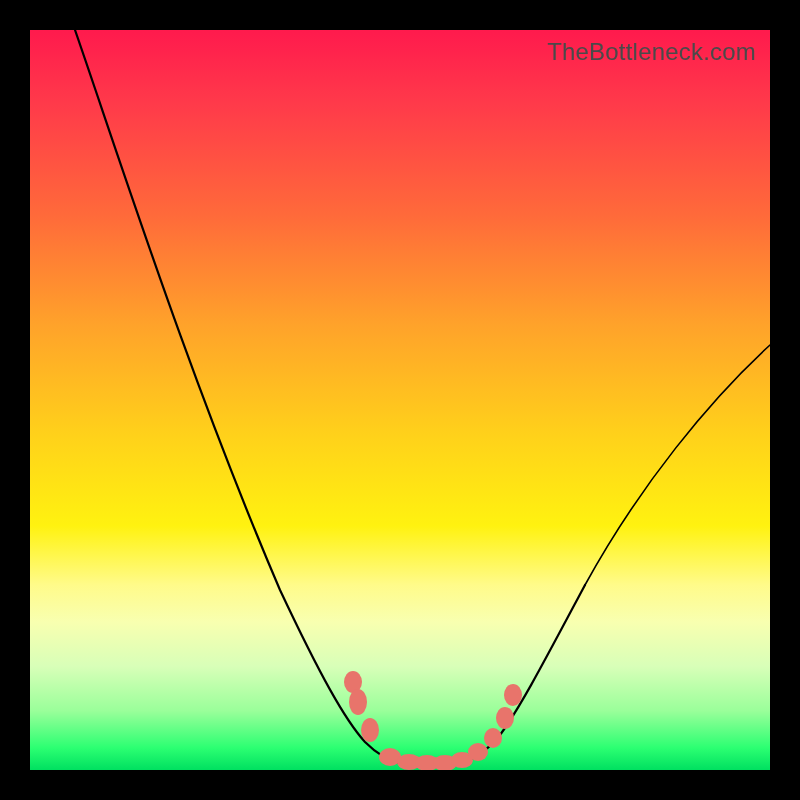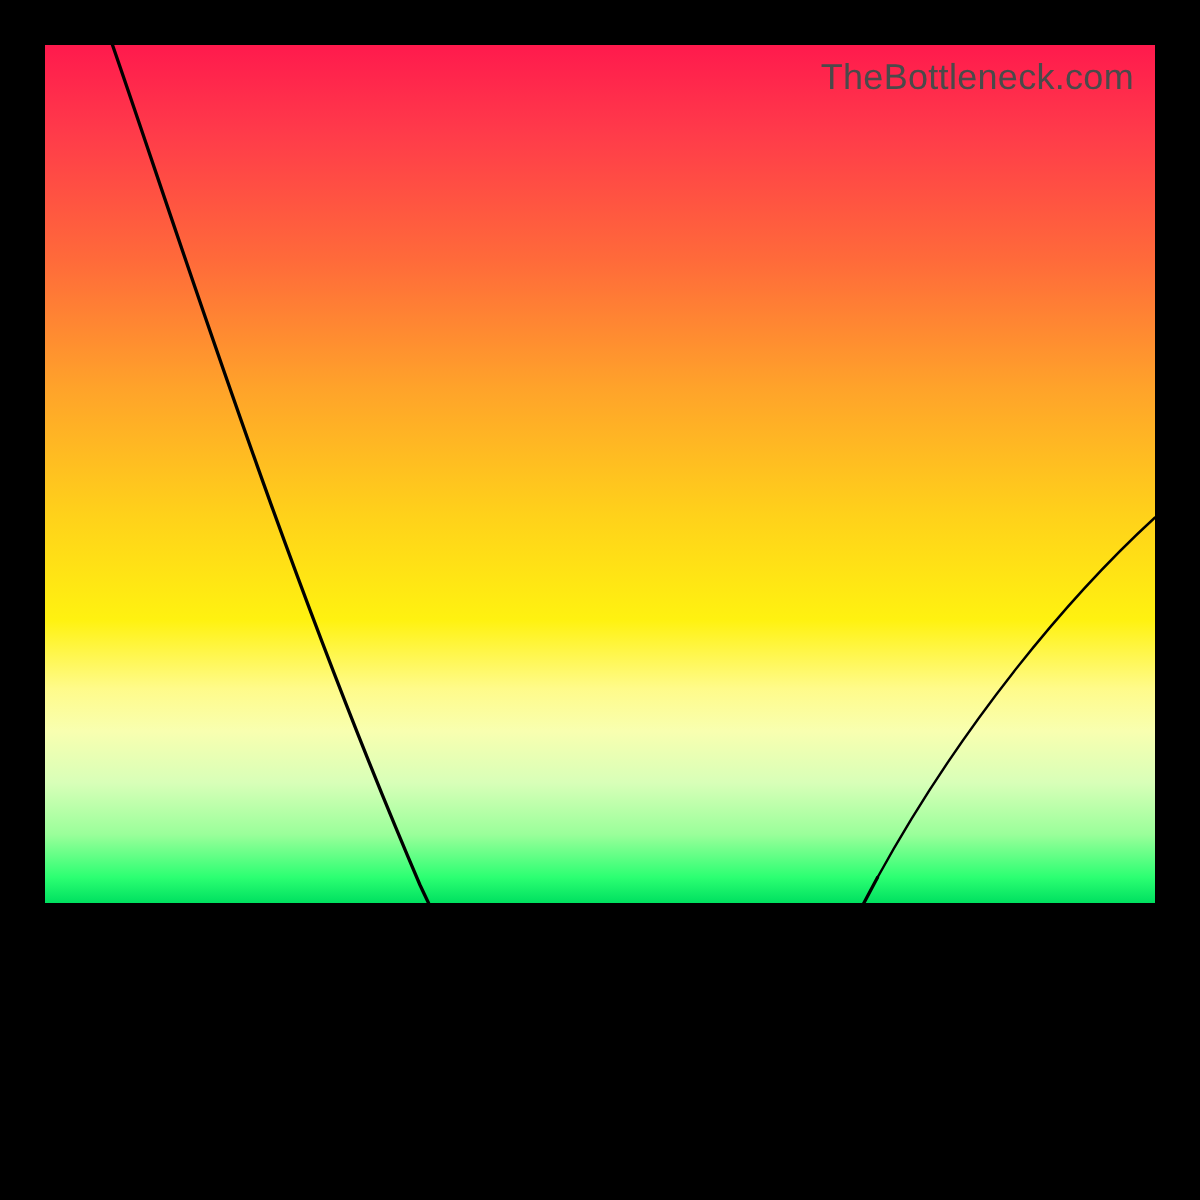--- a/index.html
+++ b/index.html
@@ -15,21 +15,21 @@
     position: relative;
     width: 800px;
     height: 800px;
     background: #000;
   }
   .plot-area {
     position: absolute;
     left: 30px;
     top: 30px;
     width: 740px;
-    height: 572px;
+    height: 740px;
     overflow: hidden;
     
     background: linear-gradient(to bottom,
       #ff1a4d 0%,
       #ff3a4a 10%,
       #ff6a3a 25%,
       #ffa32a 40%,
       #ffd21a 55%,
       #fff210 67%,
       #fffb8a 75%,

